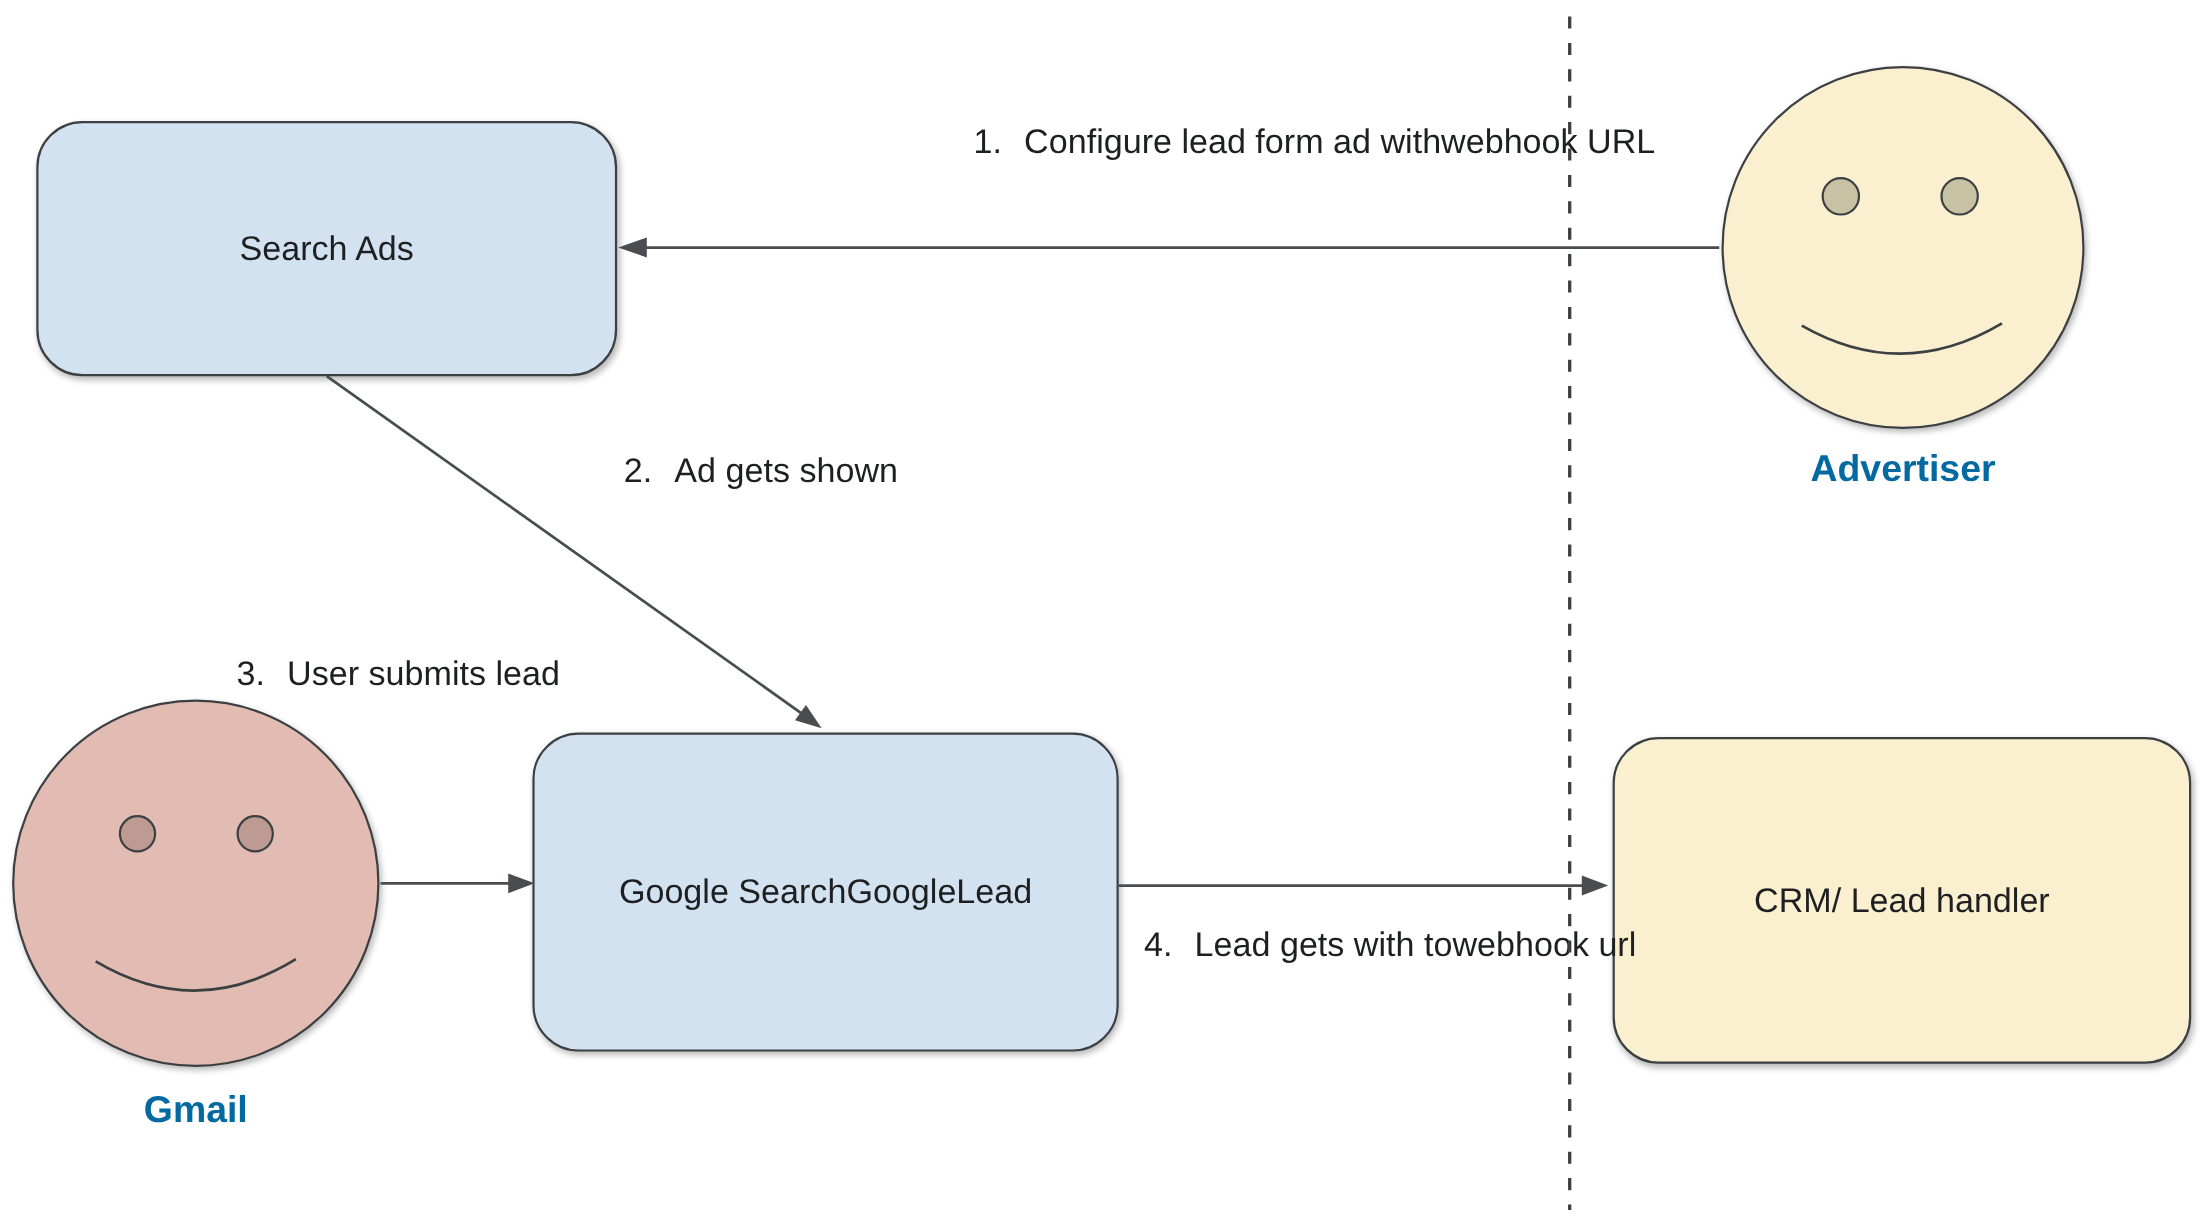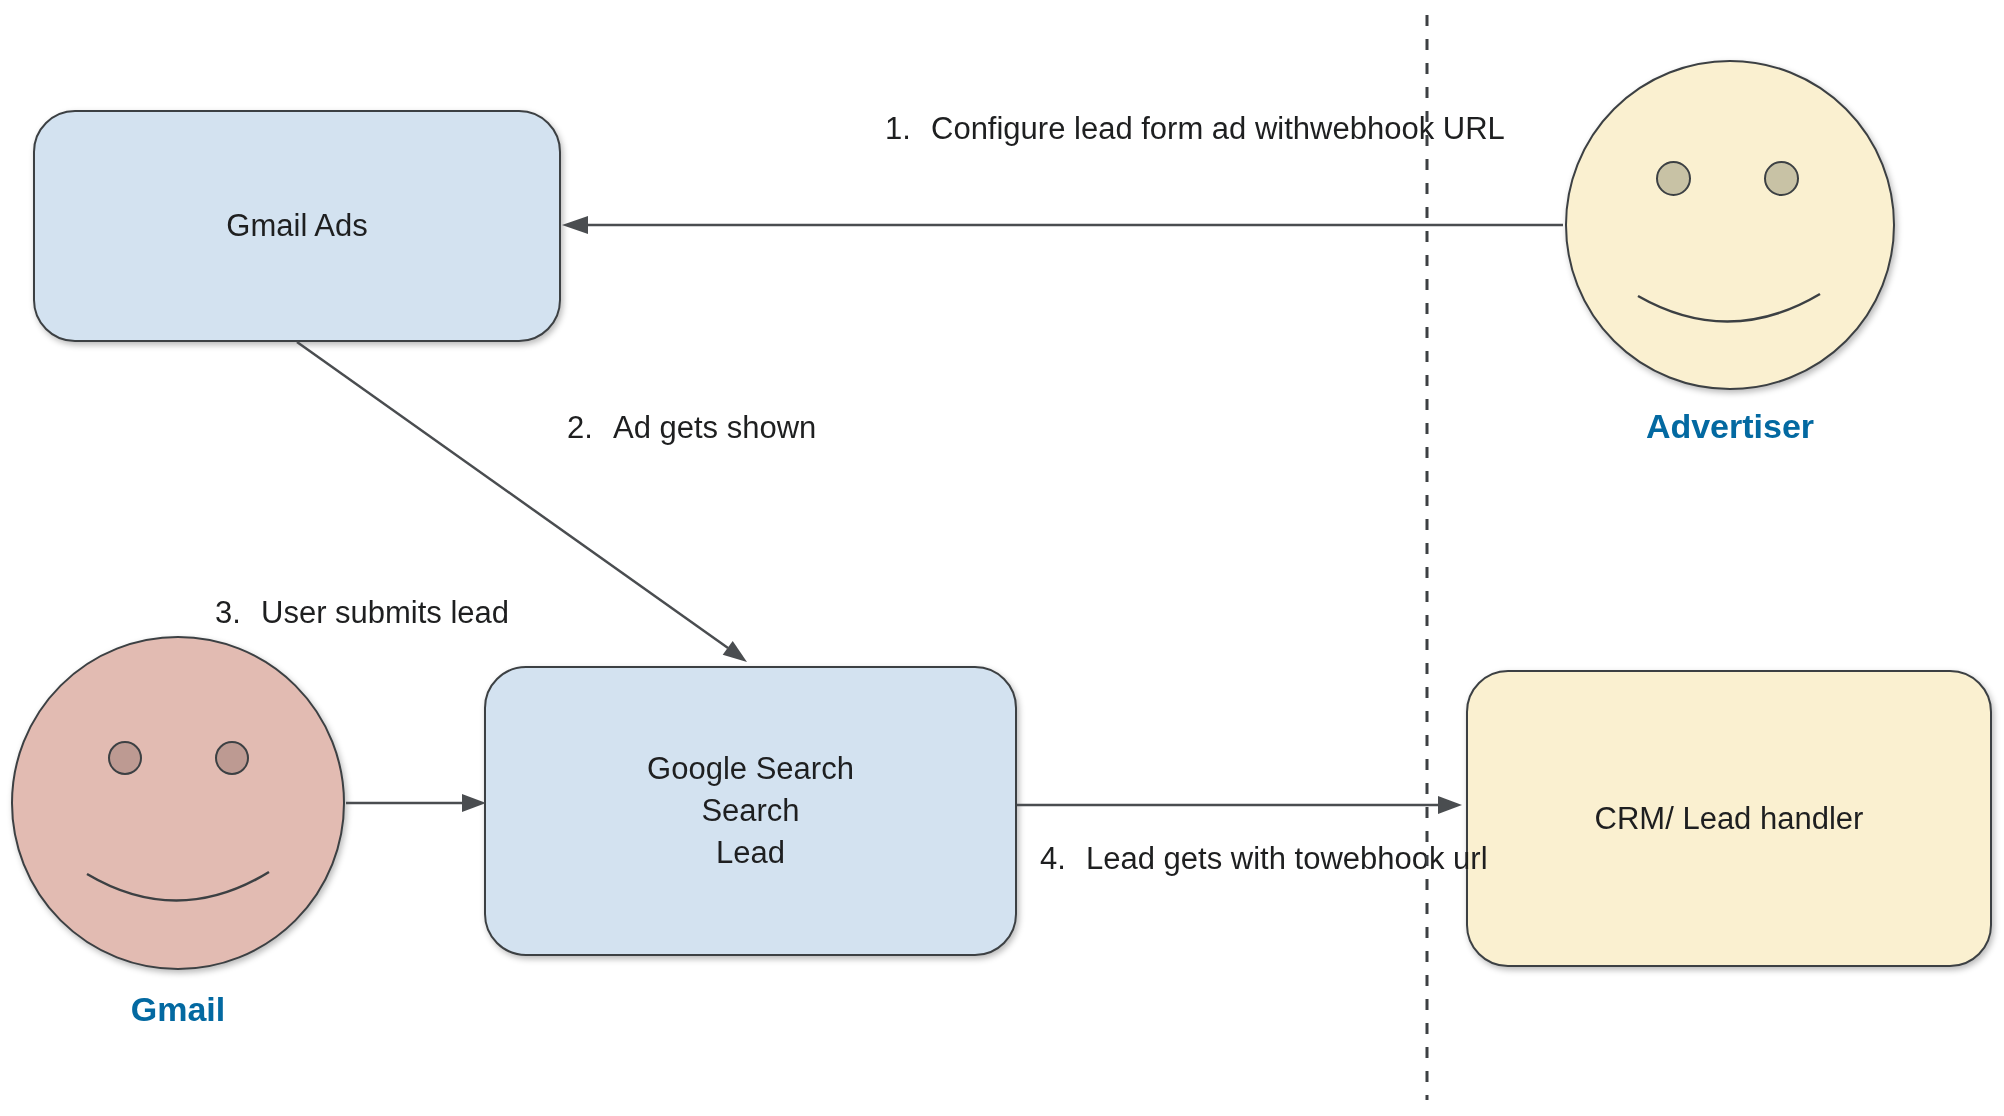--- a/index.html
+++ b/index.html
@@ -20,21 +20,21 @@
     display:flex;align-items:center;justify-content:center;
     box-shadow:2px 3px 6px rgba(0,0,0,.28);
     font-size:31px;line-height:42px;
     text-align:center;
   }
   .node.blue{background:#d3e2f0;}
   .node.yellow{background:#faf0d0;}
   #google-ads{left:33px;top:110px;width:528px;height:232px;}
   #google-surfaces{left:484px;top:666px;width:533px;height:290px;}
   #crm{left:1466px;top:670px;width:526px;height:297px;}
-  .multiline{display:flex;flex-direction:column;align-items:center;}
+  .multiline{display:flex;flex-direction:row;align-items:center;}
   
   .face{
     position:absolute;
     box-sizing:border-box;
     border:2.5px solid #3c4043;
     border-radius:50%;
     box-shadow:2px 3px 6px rgba(0,0,0,.28);
   }
   #advertiser-face{left:1565px;top:60px;width:330px;height:330px;background:#faf0d0;}
   #user-face{left:11px;top:636px;width:334px;height:334px;background:#e2bbb2;}
@@ -74,27 +74,27 @@
   #step4{left:1040px;top:838px;line-height:42px;}
   
   svg.overlay{position:absolute;left:0;top:0;pointer-events:none;}
 </style>
 </head>
 <body>
 
 <div class="canvas">
 
   <div class="node blue" id="google-ads">
-    <span>Gmail Ads</span>
+    <span>Search Ads</span>
   </div>
 
   <div class="node blue" id="google-surfaces">
     <div class="multiline">
       <span>Google Search</span>
-      <span>Search</span>
+      <span>Google</span>
       <span>Lead</span>
     </div>
   </div>
 
   <div class="node yellow" id="crm">
     <span>CRM/ Lead handler</span>
   </div>
 
   <div class="face" id="advertiser-face">
     <div class="eye left"></div>

